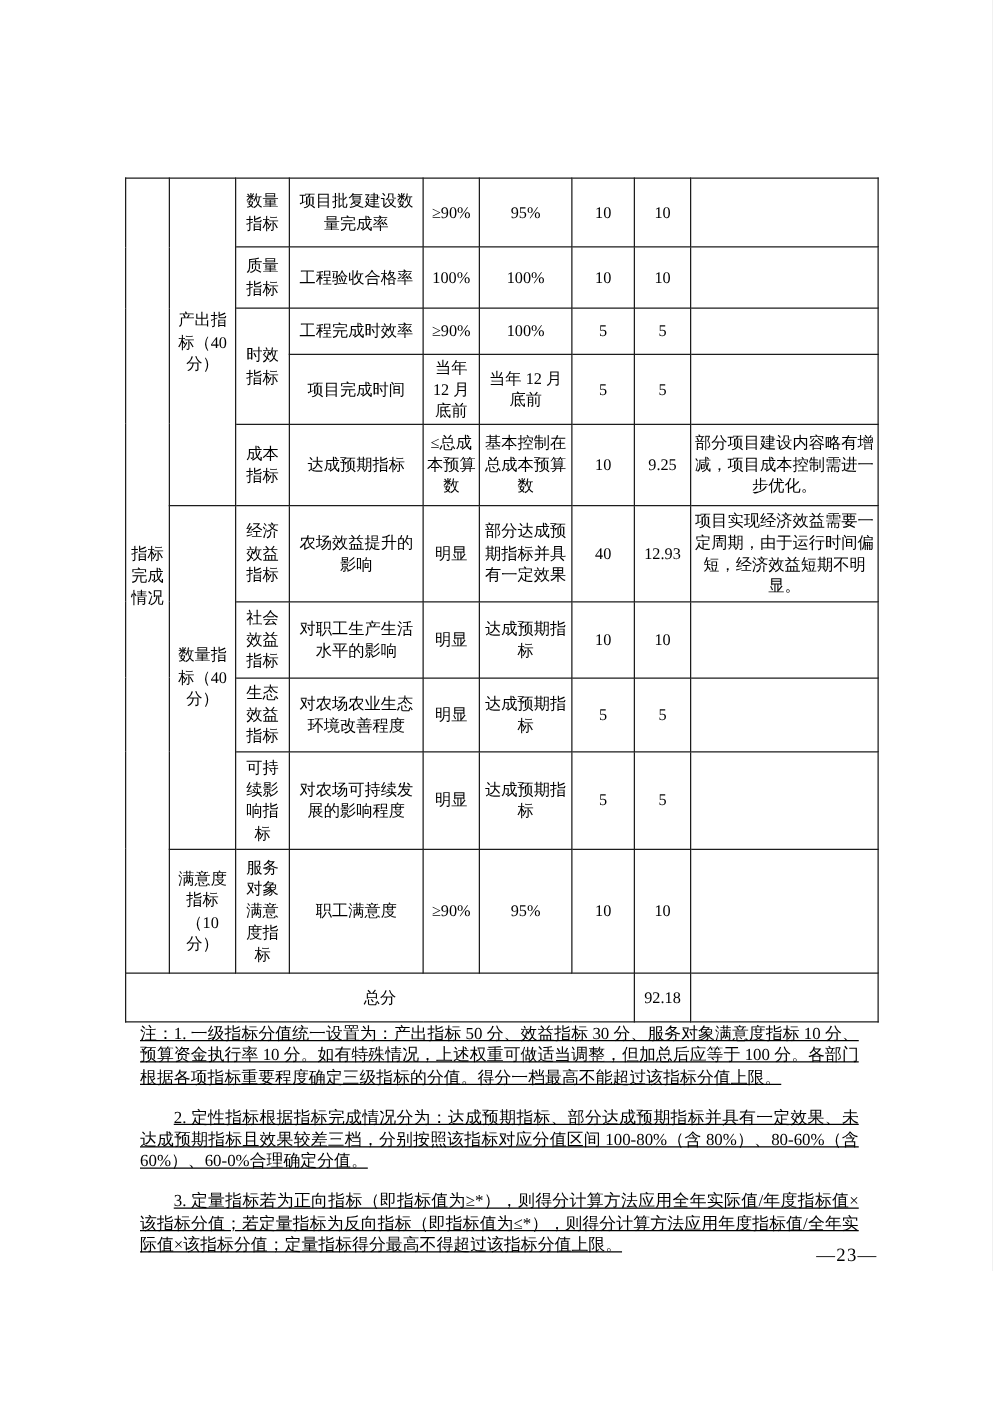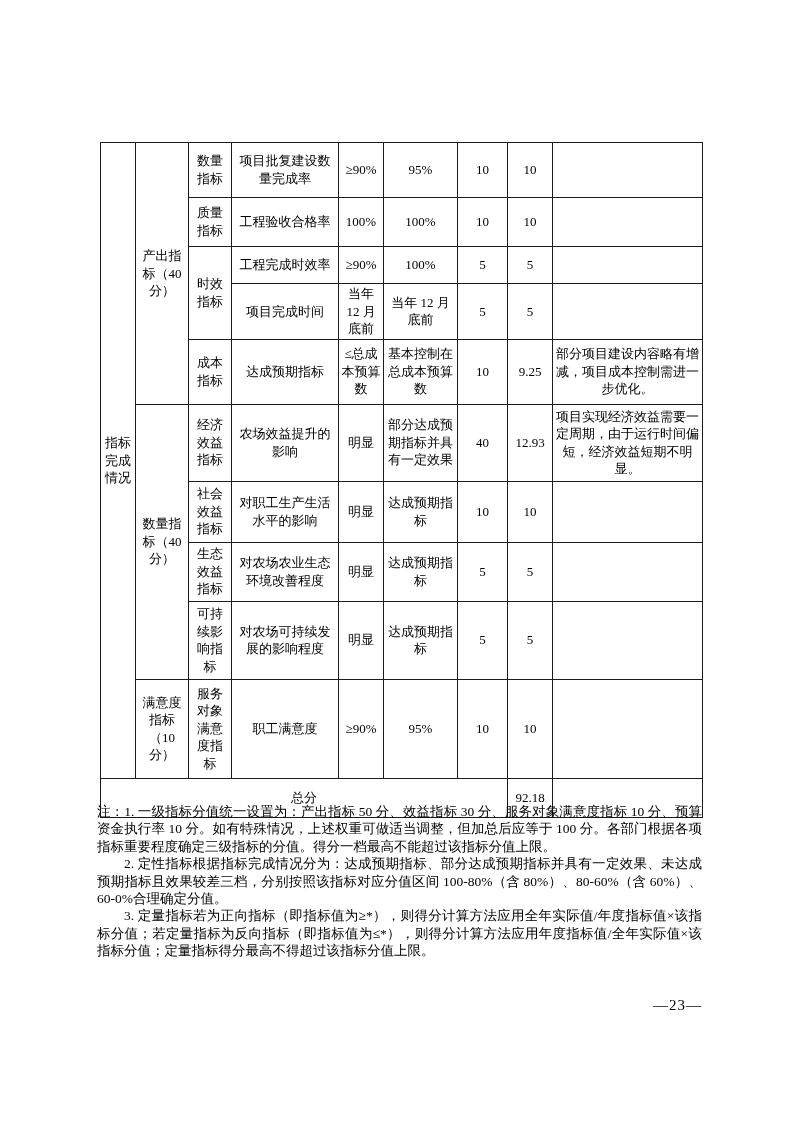--- a/index.html
+++ b/index.html
@@ -58,21 +58,21 @@
   .notes {
     position: absolute;
     left: 97px;
     top: 803px;
     width: 605px;
     font-size: 13.5px;
     line-height: 17.4px;
     text-align: justify;
     text-justify: inter-ideograph;
   }
-  .notes p { margin: 0; }
+  .notes p { margin: 15px; text-decoration: underline; }
   .notes p.indent { text-indent: 2em; }
   .page-number {
     position: absolute;
     left: 97px;
     top: 997px;
     width: 605px;
     text-align: right;
     font-size: 15px;
     letter-spacing: 1px;
   }

